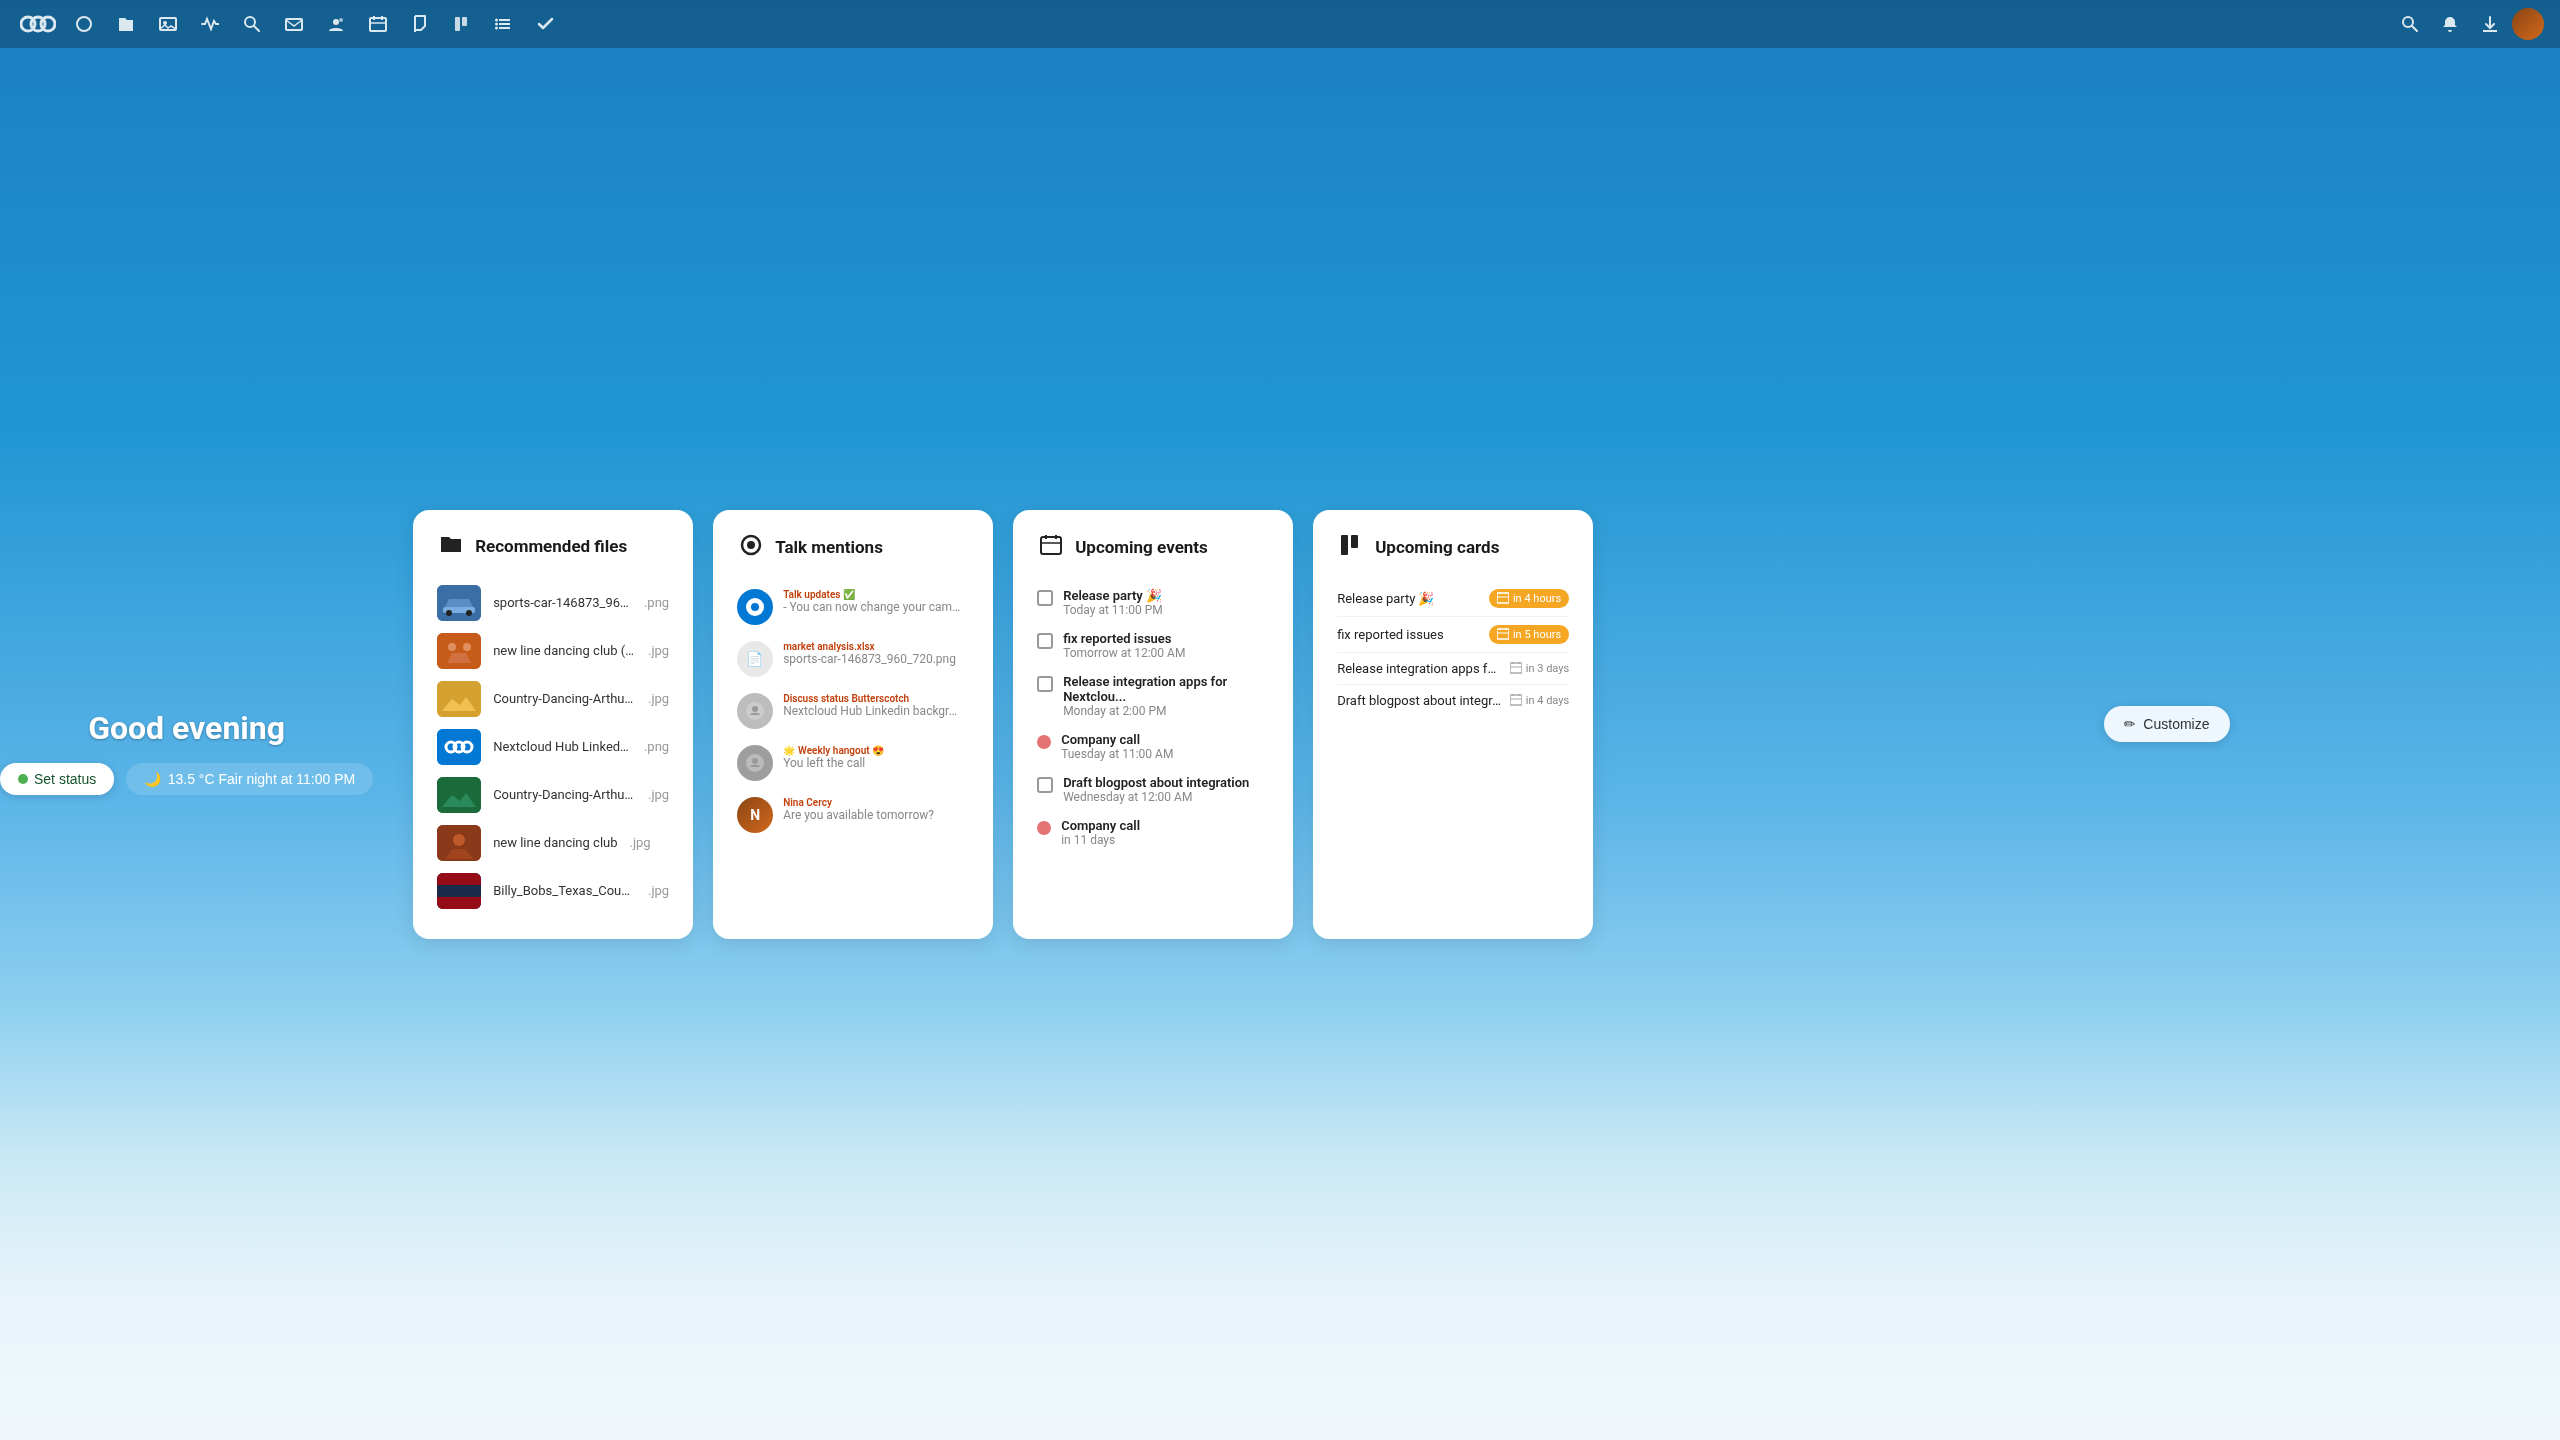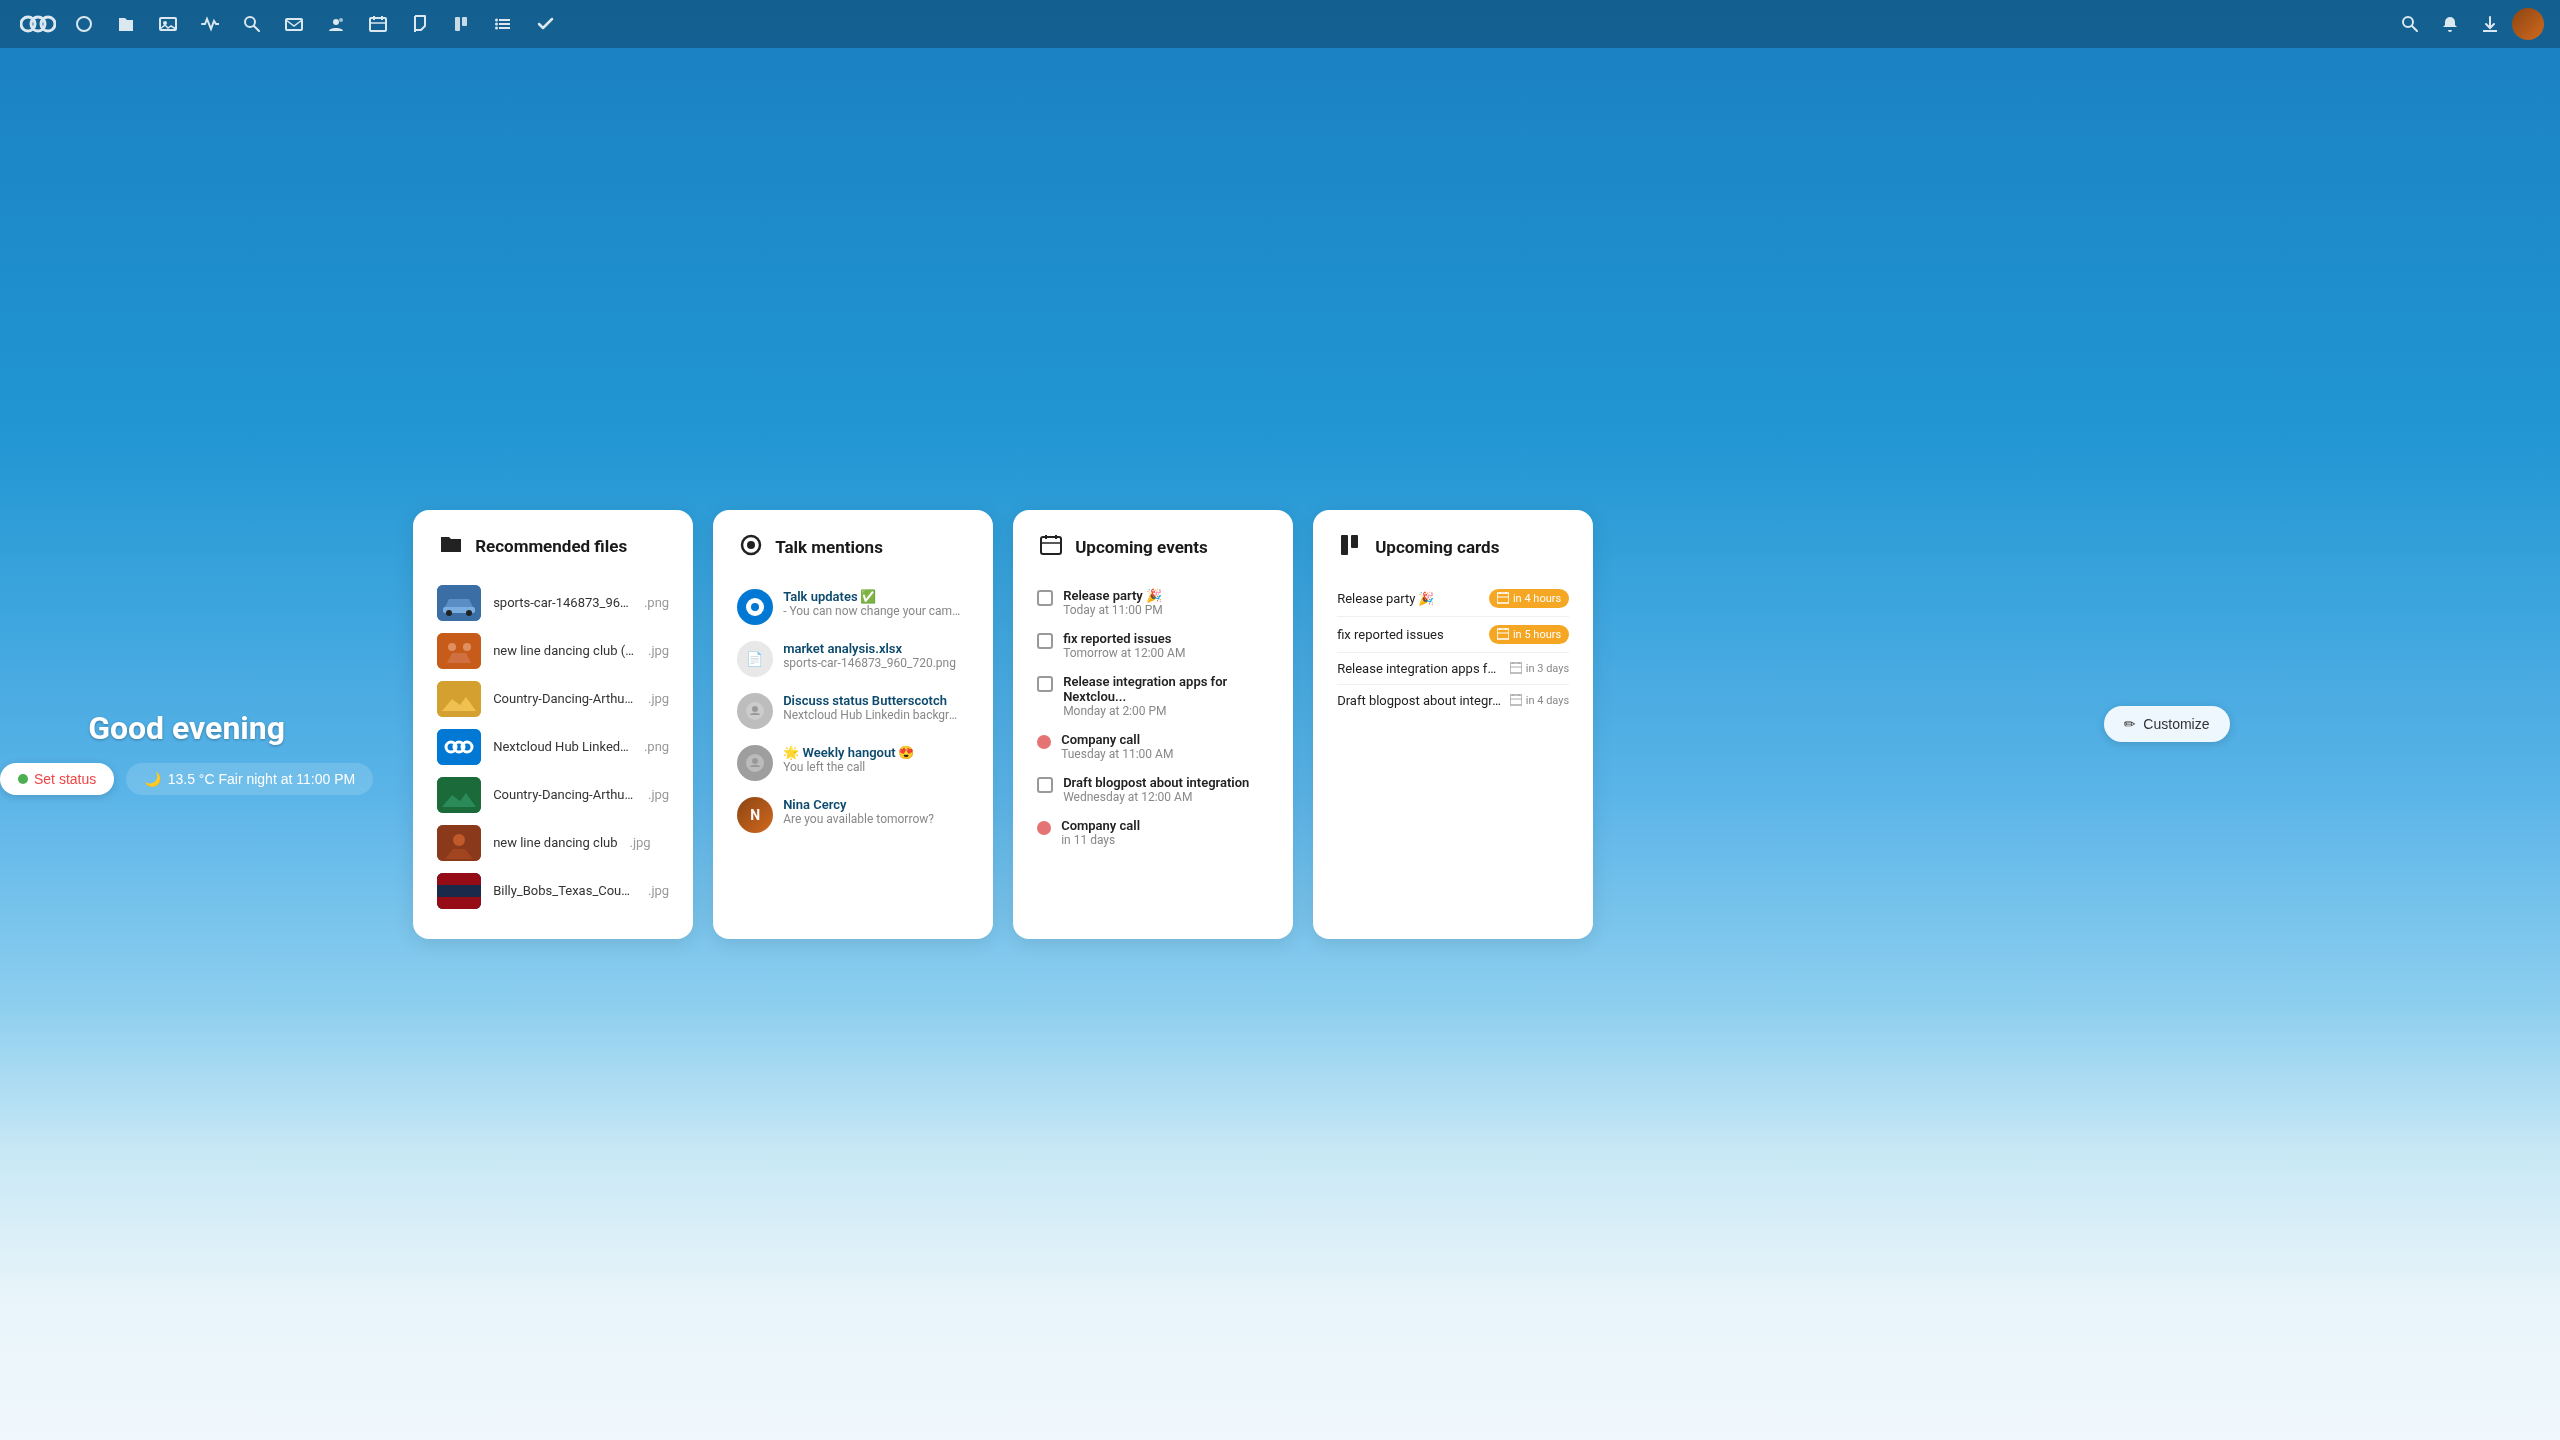--- a/index.html
+++ b/index.html
@@ -83,21 +83,21 @@
     .status-btn {
       background: white;
       border: none;
       border-radius: 20px;
       padding: 8px 18px;
       font-size: 14px;
       cursor: pointer;
       display: flex;
       align-items: center;
       gap: 6px;
-      color: #ef4444;
+      color: #14532d;
       box-shadow: 0 2px 8px rgba(0,0,0,0.15);
     }
     .status-dot {
       width: 10px;
       height: 10px;
       border-radius: 50%;
       background: #4caf50;
     }
     .weather-btn {
       background: rgba(255,255,255,0.15);
@@ -220,23 +220,23 @@
       flex-shrink: 0;
       display: flex;
       align-items: center;
       justify-content: center;
       font-size: 14px;
       color: white;
       font-weight: bold;
     }
     .mention-content {}
     .mention-title {
-      font-size: 13px;
+      font-size: 10px;
       font-weight: 600;
-      color: #0c4a6e;
+      color: #c2410c;
     }
     .mention-sub {
       font-size: 12px;
       color: #888;
       white-space: nowrap;
       overflow: hidden;
       text-overflow: ellipsis;
       max-width: 180px;
     }
 

